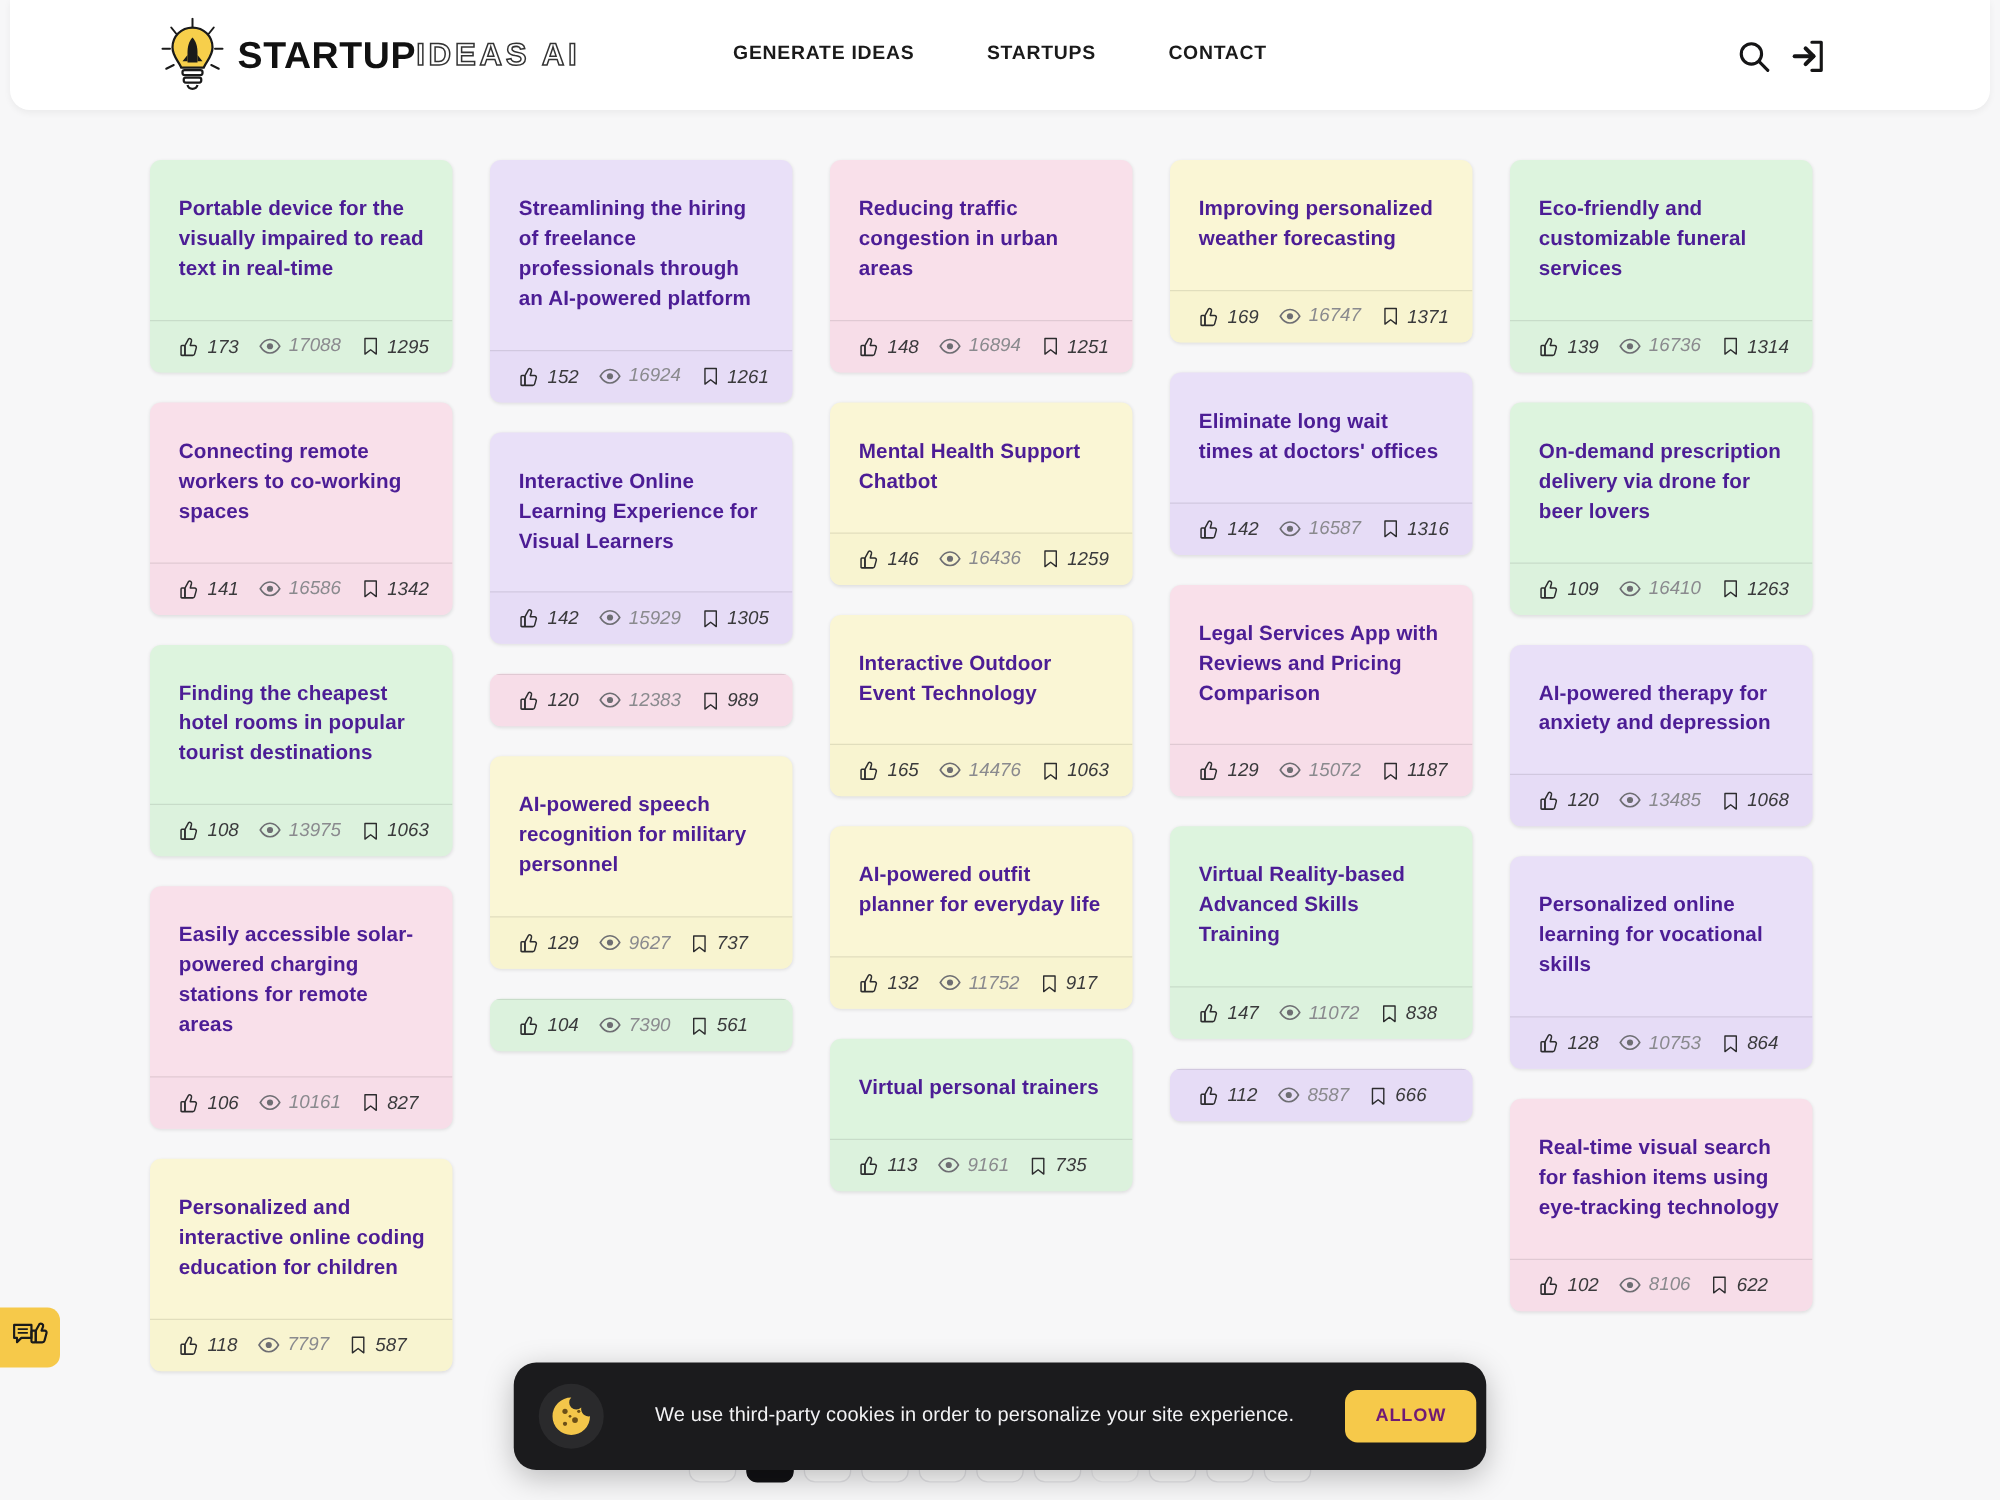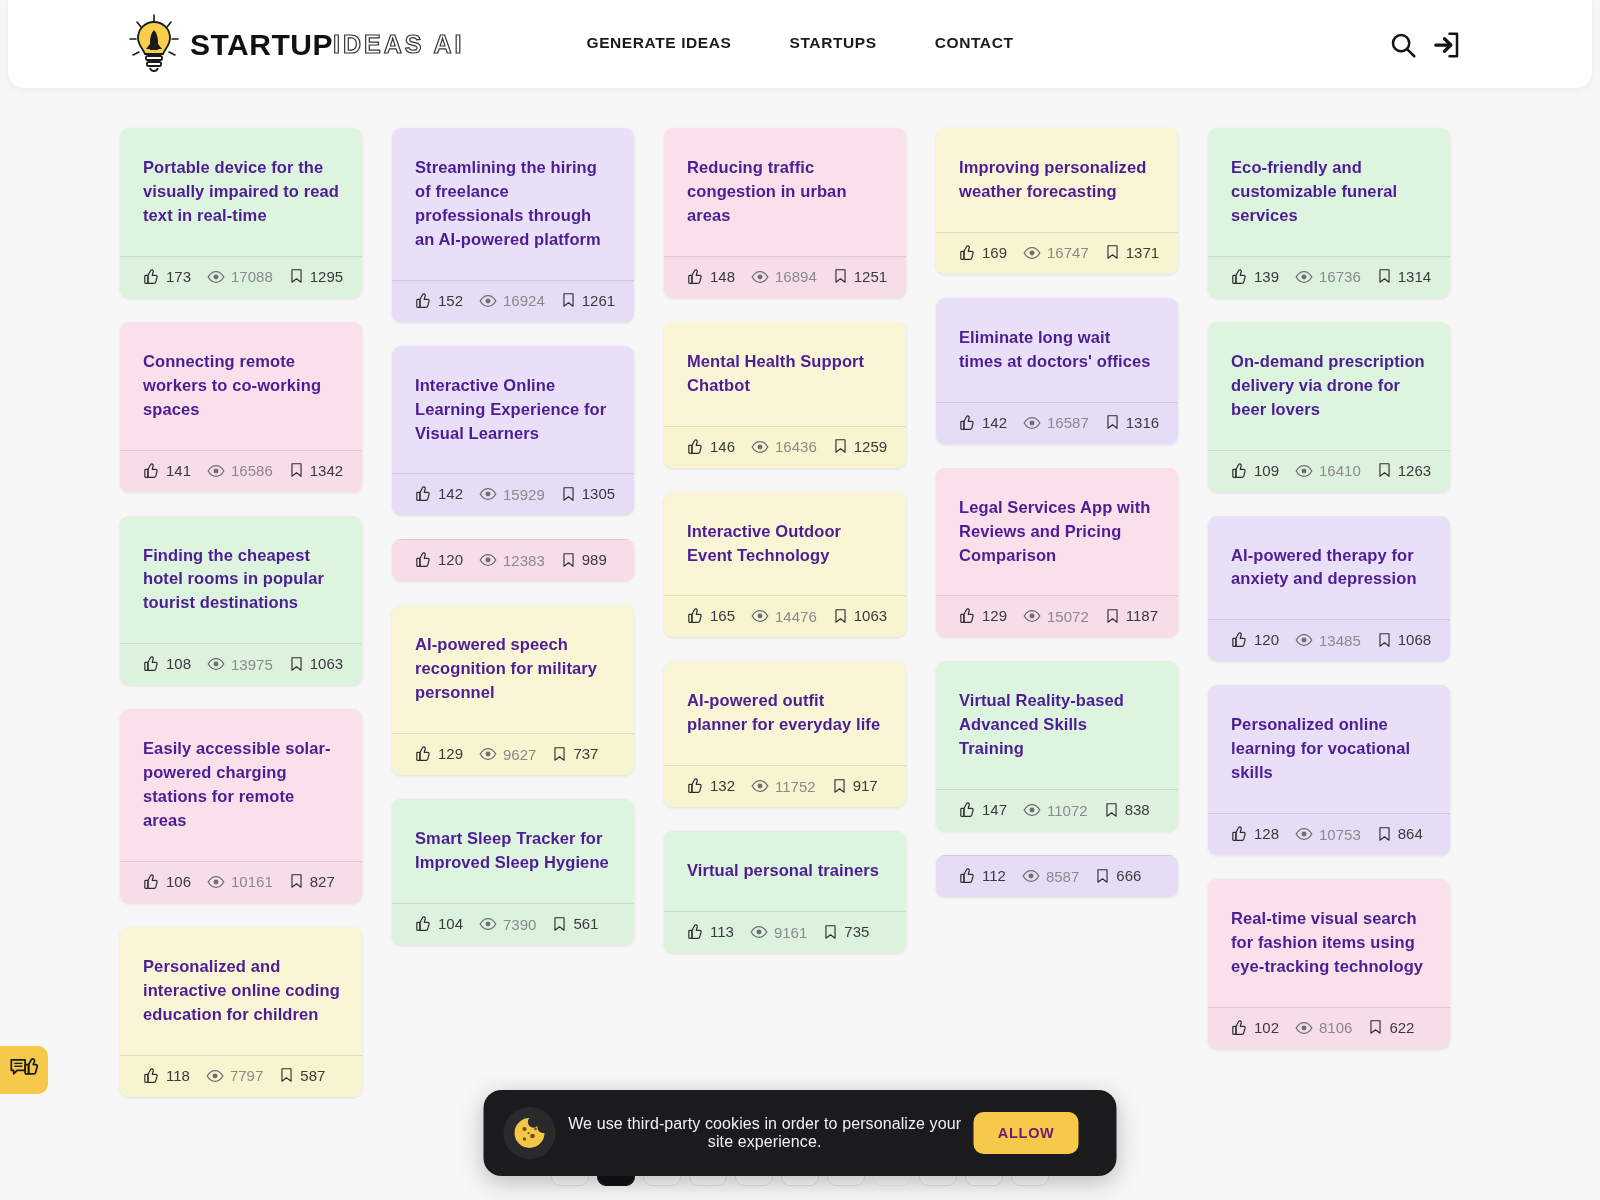--- a/index.html
+++ b/index.html
@@ -74,21 +74,21 @@
     padding: 28px 22px 28px 23px;
     font-size: 16.5px;
     line-height: 1.45;
     font-weight: 600;
     color: #4c1d95;
     letter-spacing: 0.1px;
   }
   .card .stats {
     border-top: 1px solid rgba(0,0,0,0.09);
     padding: 11px 20px 12px 23px;
-    display: flex; align-items: flex-start; gap: 16px;
+    display: flex; align-items: flex-end; gap: 16px; font-style: italic;
   }
   .stat { display: flex; align-items: center; gap: 6px; }
   .stat svg { display: block; flex: 0 0 auto; }
   .stat .val { font-size: 15px; color: #3a3a3c; font-weight: 500; }
   .stat.views .val { color: #8a8a8e; }
 
   .bg-green  { background: #ddf4de; }
   .bg-purple { background: #e9e0f8; }
   .bg-pink   { background: #f9e0ea; }
   .bg-yellow { background: #faf6d5; }
@@ -125,25 +125,25 @@
     font-size: 15px; color: #2c2c2e; cursor: pointer;
   }
   .pg.active { background: #111114; color: #ffffff; border-color: #111114; }
   .pg.dots { border-color: #ececee; color: #9b9b9f; }
   .pg.arrow { font-size: 15px; color: #3a3a3c; }
 
   
   .cookie {
     position: absolute; left: 50%; transform: translateX(-50%);
     bottom: 24px;
-    width: 633px; height: 86px;
+    width: 778px; height: 86px;
     background: #1b1b1d;
     border-radius: 18px;
     display: flex; align-items: center;
-    padding: 0 38px 0 20px;
+    padding: 0 8px 0 20px;
     gap: 4px;
     z-index: 50;
     box-shadow: 0 6px 24px rgba(0,0,0,0.25);
   }
   .cookie-icon {
     width: 52px; height: 52px; border-radius: 50%;
     background: #2a2a2c;
     display: flex; align-items: center; justify-content: center;
     flex: 0 0 auto;
   }
@@ -491,21 +491,20 @@
               <span>
                 <svg width="15" height="16" viewBox="0 0 20 24" fill="none" stroke="#2c2c2e" stroke-width="1.7" stroke-linejoin="round">
                   <path d="M3.2 2.6 h13.6 v18.8 l-6.8-5.2 l-6.8 5.2 z"></path>
                 </svg>
               </span>
               <span class="val">737</span>
             </span>
           </div>
         </div>
         <div class="card bg-green">
-          <div class="title">Smart Sleep Tracker for Improved Sleep Hygiene</div>
           <div class="stats">
             <span class="stat likes">
               <span>
                 <svg width="17" height="17" viewBox="0 0 24 24" fill="none" stroke="#2c2c2e" stroke-width="1.7" stroke-linejoin="round">
                   <path d="M7 10.5 L11 3.2 a2.1 2.1 0 0 1 3.4 2.1 L13 10.5 h5 a1.9 1.9 0 0 1 1.85 2.4 l-1.9 7 A2.3 2.3 0 0 1 15.7 21.6 H7 z"></path>
                   <rect x="2.6" y="10.5" width="4.4" height="11.1" rx="1"></rect>
                 </svg>
               </span>
               <span class="val">104</span>
             </span>

